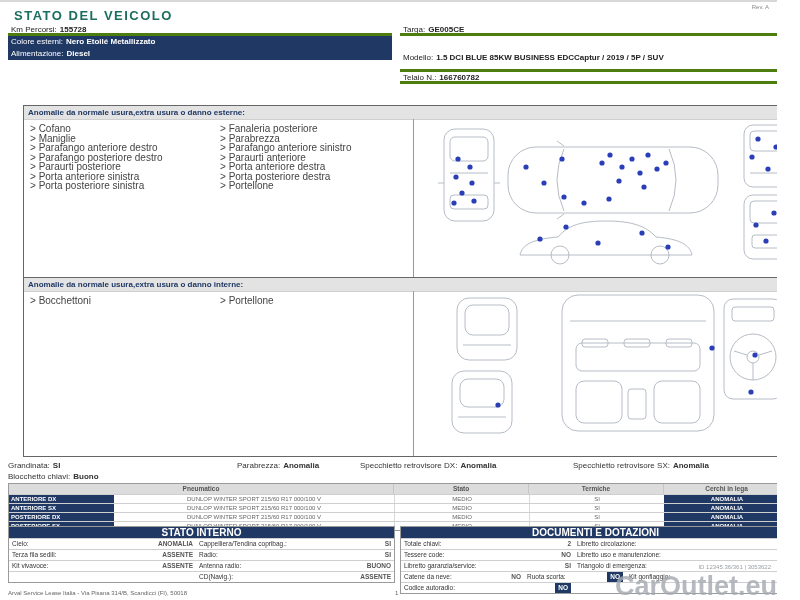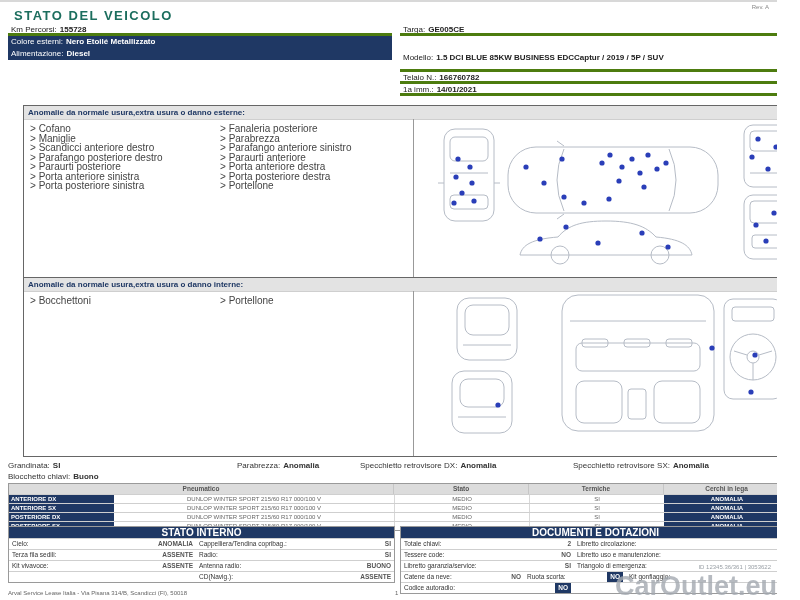--- a/index.html
+++ b/index.html
@@ -89,32 +89,29 @@
 
   <div class="frow" style="left:400px;top:22px;width:392px;">
     <span class="lab">Targa:</span><span class="val">GE005CE</span>
   </div>
   <div class="frow tall" style="left:400px;top:46px;width:392px;">
     <span class="lab">Modello:</span><span class="val">1.5 DCI BLUE 85KW BUSINESS EDCCaptur / 2019 / 5P / SUV</span>
   </div>
   <div class="frow" style="left:400px;top:70px;width:392px;">
     <span class="lab">Telaio N.:</span><span class="val">166760782</span>
   </div>
-  <div class="frow" style="left:400px;top:82px;width:392px;">
-    <span class="lab">1a imm.:</span><span class="val">14/01/2021</span>
-  </div>
 
   <div class="mainbox">
 
     <div class="sec sec-ext">
       <div class="sec-head">Anomalie da normale usura,extra usura o danno esterne:</div>
       <div class="items col1">
         <div class="it">Cofano</div>
         <div class="it">Maniglie</div>
-        <div class="it">Scandicci anteriore destro</div>
+        <div class="it">Parafango anteriore destro</div>
         <div class="it">Parafango posteriore destro</div>
         <div class="it">Paraurti posteriore</div>
         <div class="it">Porta anteriore sinistra</div>
         <div class="it">Porta posteriore sinistra</div>
       </div>
       <div class="items col2">
         <div class="it">Fanaleria posteriore</div>
         <div class="it">Parabrezza</div>
         <div class="it">Parafango anteriore sinistro</div>
         <div class="it">Paraurti anteriore</div>

